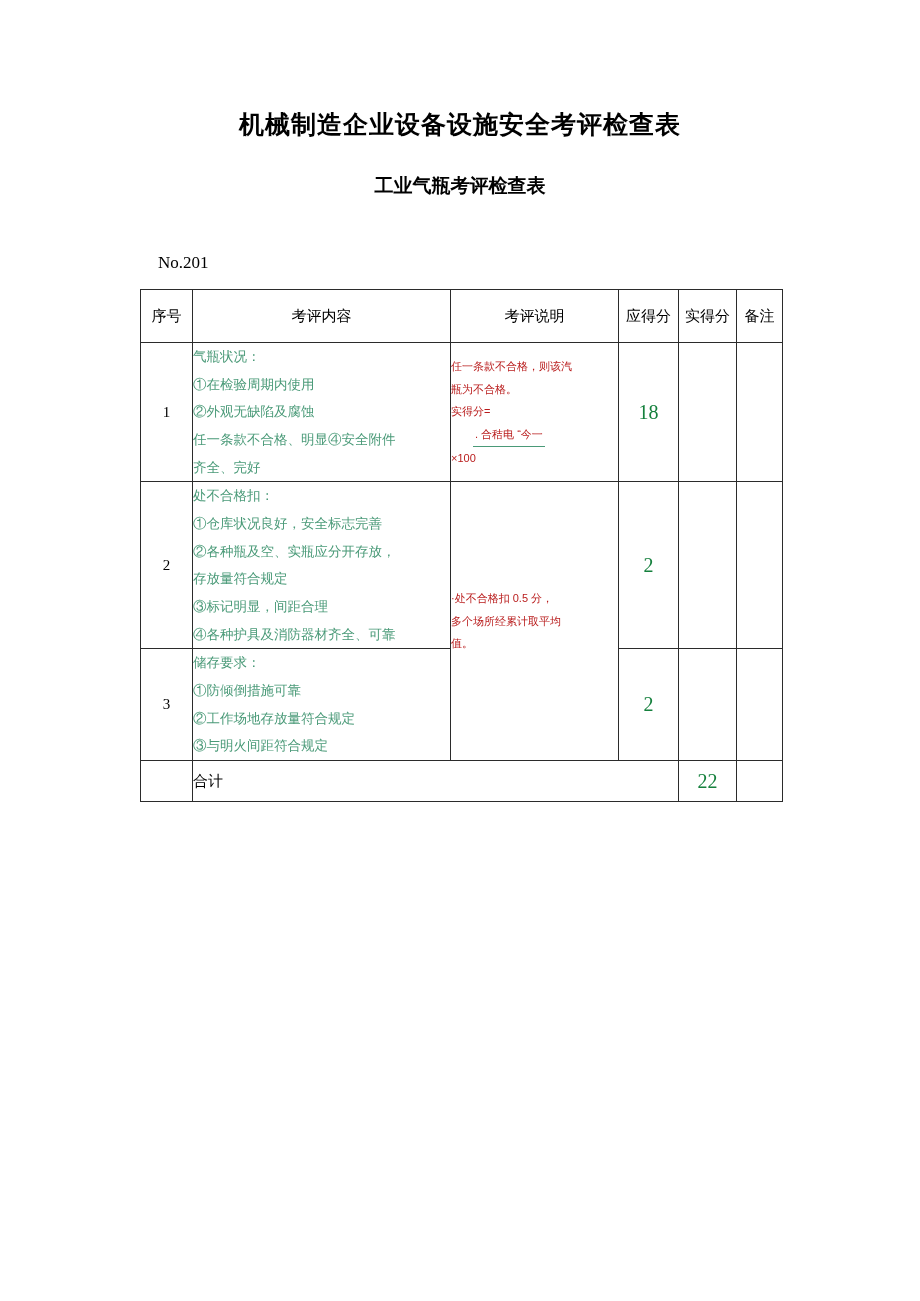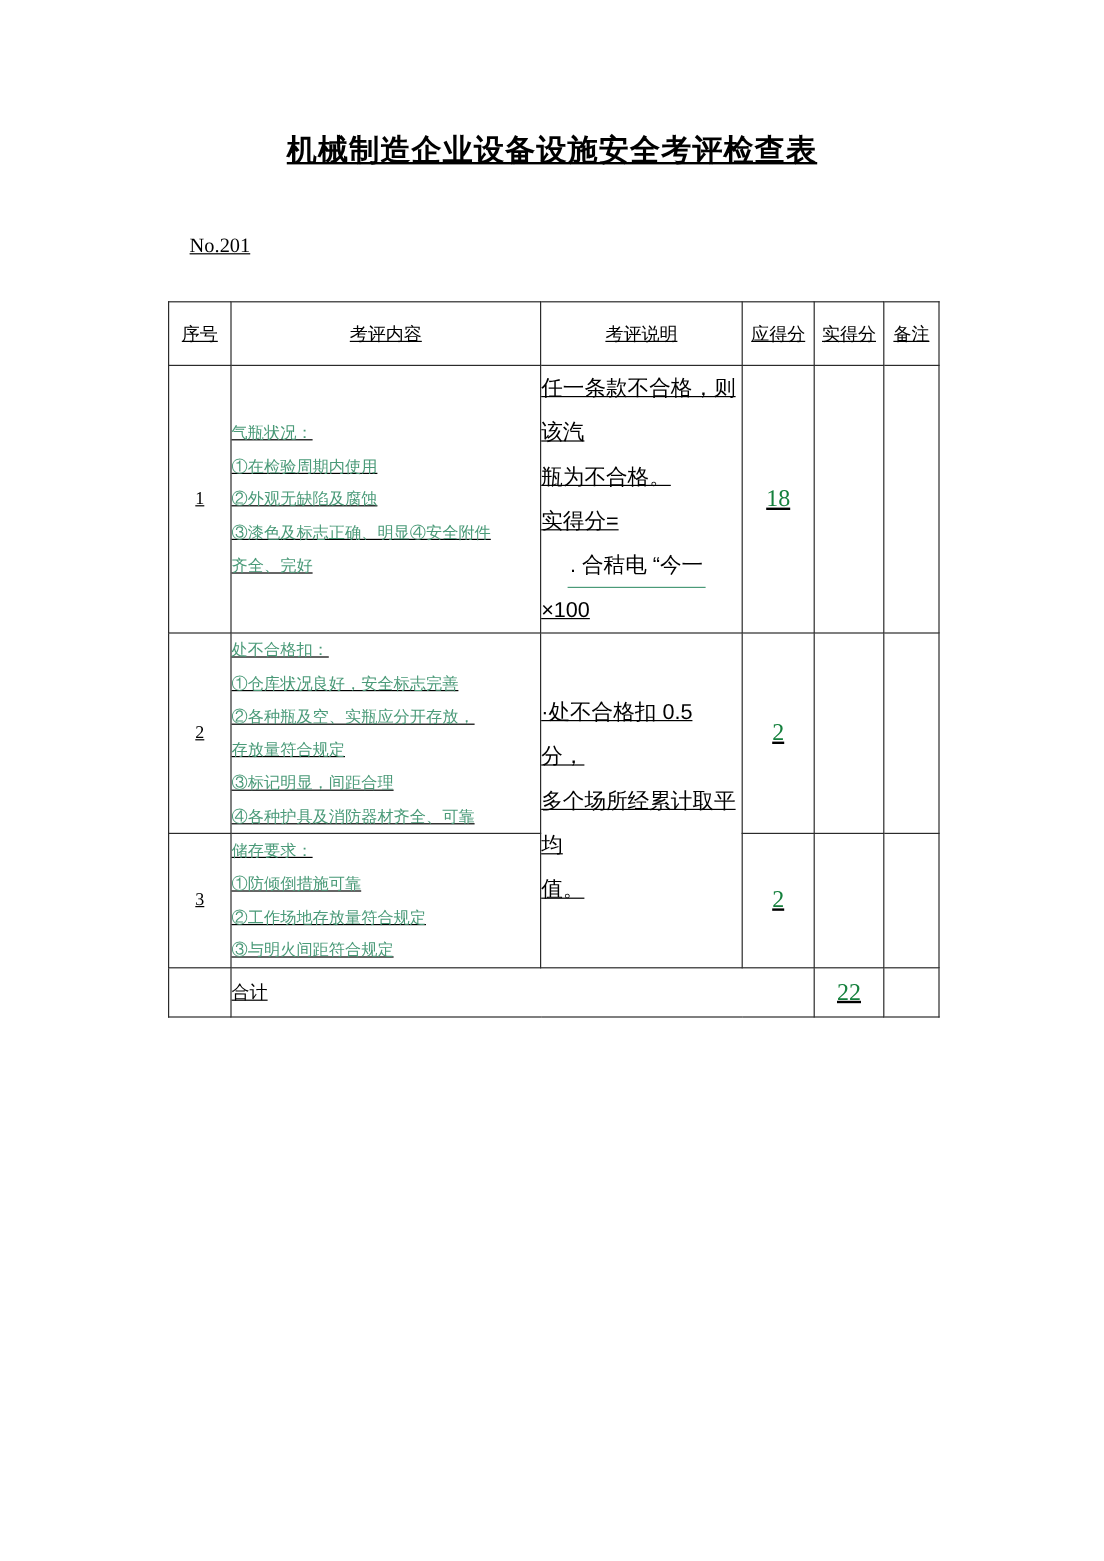--- a/index.html
+++ b/index.html
@@ -14,21 +14,20 @@
     color: #000000;
     position: relative;
     overflow: hidden;
   }
   .page {
     width: 920px;
     height: 1168px;
     box-sizing: border-box;
     padding: 0 140px;
     position: relative;
-    text-decoration: underline;
   }
   .doc-title {
     text-align: center;
     font-family: "Liberation Sans", sans-serif;
     font-weight: bold;
     font-size: 25px;
     letter-spacing: 1px;
     margin: 0;
     padding-top: 108px;
     color: #000;
@@ -45,21 +44,21 @@
     font-family: "Liberation Serif", serif;
     font-size: 17px;
     margin: 16px;
     padding-top: 38px;
     padding-left: 2px;
     color: #000;
   }
   table.eval {
     border-collapse: collapse;
     width: 640px;
-    margin-top: 36px;
+    margin-top: 16px;
     table-layout: fixed;
   }
   table.eval td, table.eval th {
     border: 1px solid #2b2b2b;
     vertical-align: middle;
     padding: 0;
   }
   .col-no      { width: 52px; }
   .col-content { width: 258px; }
   .col-desc    { width: 168px; }
@@ -90,23 +89,23 @@
     padding: 14px 10px 14px 12px;
     font-family: "Liberation Sans", sans-serif;
     font-size: 13.5px;
     line-height: 2.05;
     color: #4a9a78;
     vertical-align: top;
   }
   .cell-desc {
     padding: 14px 12px;
     font-family: "Liberation Sans", sans-serif;
-    font-size: 18px;
+    font-size: 11px;
     line-height: 2.05;
-    color: #000000;
+    color: #b91c1c;
     vertical-align: top;
   }
   .cell-desc.centered {
     vertical-align: middle;
   }
   .desc-line { display: block; }
   .desc-indent { display: block; padding-left: 22px; }
   .desc-underline {
     display: inline-block;
     border-bottom: 1px solid #4a9a78;
@@ -122,20 +121,21 @@
     color: #000;
   }
   .blank { }
 </style>
 </head>
 <body>
 
 <div class="page">
 
   <h1 class="doc-title">机械制造企业设备设施安全考评检查表</h1>
+  <h2 class="doc-subtitle">工业气瓶考评检查表</h2>
   <p class="doc-number">No.201</p>
 
   <table class="eval">
     <colgroup>
       <col class="col-no">
       <col class="col-content">
       <col class="col-desc">
       <col class="col-score">
       <col class="col-actual">
       <col class="col-remark">
@@ -151,21 +151,21 @@
       </tr>
     </thead>
     <tbody>
 
       <tr>
         <td class="cell-no">1</td>
         <td class="cell-content">
           <span class="desc-line">气瓶状况：</span>
           <span class="desc-line">①在检验周期内使用</span>
           <span class="desc-line">②外观无缺陷及腐蚀</span>
-          <span class="desc-line">③漆色及标志正确、明显④安全附件</span>
+          <span class="desc-line">任一条款不合格、明显④安全附件</span>
           <span class="desc-line">齐全、完好</span>
         </td>
         <td class="cell-desc">
           <span class="desc-line">任一条款不合格，则该汽</span>
           <span class="desc-line">瓶为不合格。</span>
           <span class="desc-line">实得分=</span>
           <span class="desc-indent"><span class="desc-underline">. 合秸电 “今一</span></span>
           <span class="desc-line">×100</span>
         </td>
         <td class="cell-score">18</td>

